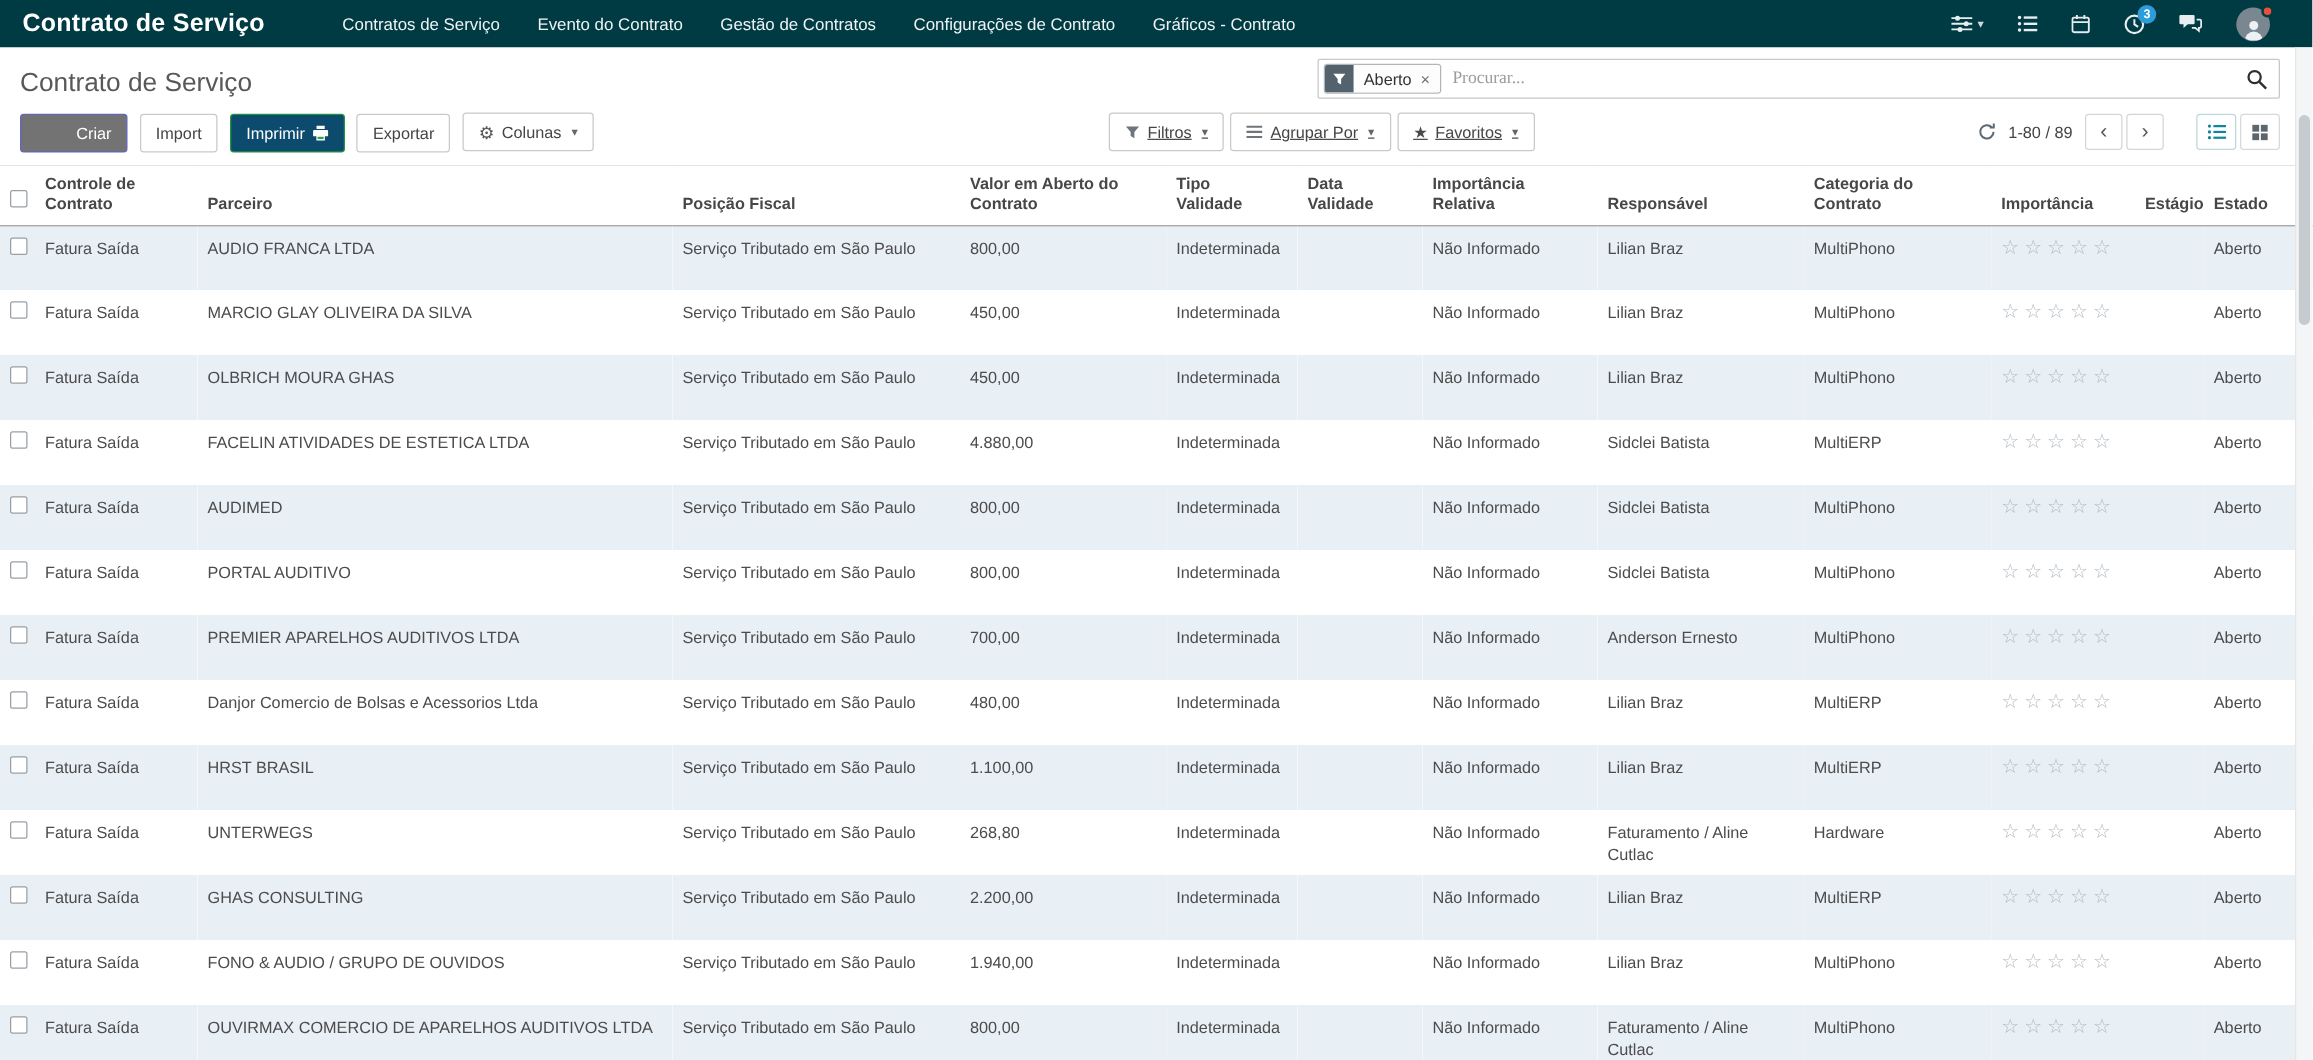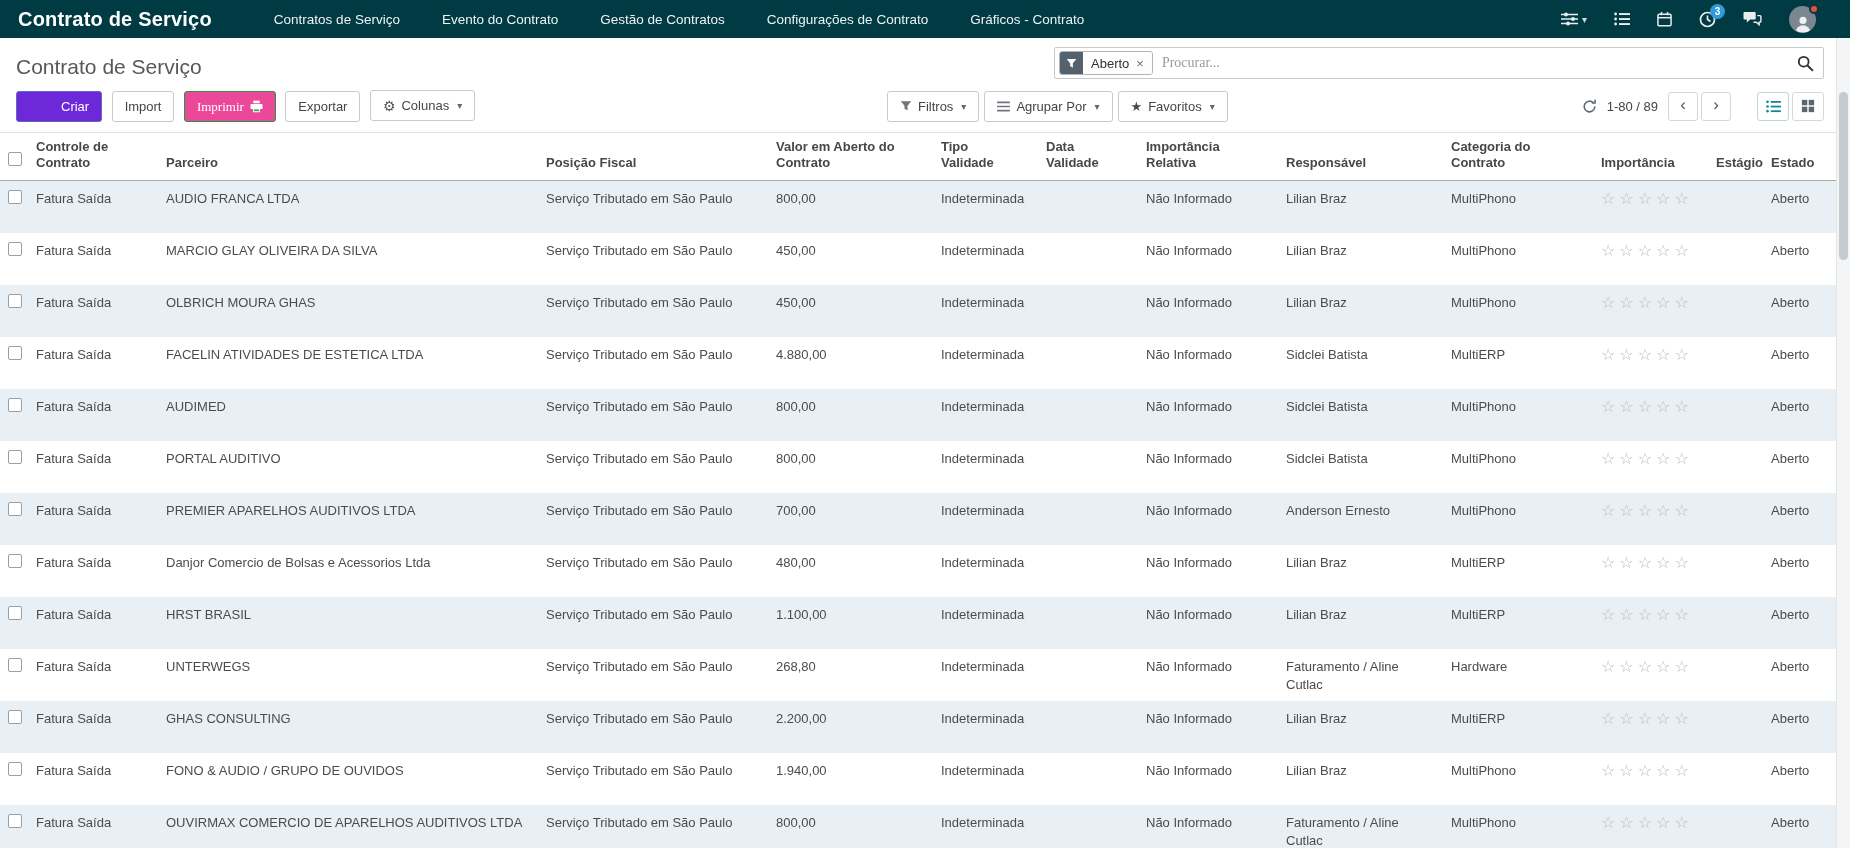--- a/index.html
+++ b/index.html
@@ -2,21 +2,21 @@
 <html><head>
 <meta charset="utf-8">
 <style>
   * { margin:0; padding:0; box-sizing:border-box; }
   html,body { width:1850px; height:848px; overflow:hidden; }
   body { font-family:"Liberation Sans", sans-serif; background:#fff; color:#4c4c4c; position:relative; }
 
   
   .topnav { height:38px; background:#003a43; display:flex; align-items:center; padding:0 18px; color:#fff; }
   .brand { font-size:20px; font-weight:bold; letter-spacing:.2px; margin-right:62px; white-space:nowrap; cursor:pointer; }
-  .nav-items { display:flex; gap:42px; font-size:13.5px;text-align:center; }
+  .nav-items { display:flex; gap:30px; font-size:13.5px;text-align:center; }
   .nav-item { color:#eef3f4; cursor:pointer; white-space:nowrap; }
   .nav-right { margin-left:auto; display:flex; align-items:center; gap:27px; padding-right:16px; }
   .nav-icon { position:relative; color:#e8eef0; display:flex; align-items:center; cursor:pointer; }
   .nav-icon .caret { font-size:10px; margin-left:4px; color:#cfd8da; }
   .badge-blue { position:absolute; top:-7px; right:-9px; background:#2d9cdb; color:#fff; font-size:10px; line-height:15px;
                 min-width:15px; height:15px; border-radius:8px; text-align:center; padding:0 3px; font-weight:bold; }
   .badge-red { position:absolute; top:-2px; right:-3px; width:10px; height:10px; background:#e8503a; border-radius:50%; border:2px solid #003a43; }
   .avatar { position:relative; width:27px; height:27px; border-radius:50%; background:#7a8790; display:flex; align-items:flex-end; justify-content:center; overflow:visible; cursor:pointer; }
   .avatar svg { border-radius:50%; }
 
@@ -29,27 +29,27 @@
   .facet-icon { background:#53626c; color:#fff; display:flex; align-items:center; padding:0 6px; }
   .facet-body { background:#fdfdfd; display:flex; align-items:center; gap:7px; padding:0 8px; font-size:13px; color:#333; }
   .facet-x { color:#707070; font-size:13px; line-height:1; cursor:pointer; }
   .search-placeholder { flex:1; color:#9b9b9b; font-size:14px; cursor:text;font-family:Liberation Serif, serif; }
   .search-glass { color:#2f2f2f; display:flex; cursor:pointer; }
 
   .cp-buttons { display:flex; align-items:center; margin-top:11px; }
   .btn { font-size:13px; padding:6px 12px; border-radius:3px; border:1px solid #c9c9c9; background:#fff; color:#454545;
          display:inline-flex; align-items:center; gap:6px; cursor:pointer; white-space:nowrap; height:31px; font-family:inherit; }
   .left-group .btn + .btn { margin-left:5px; }
-  .btn-primary { background:#6d28d9; border-color:#6267bd; color:#fff;padding-left:44px; }
-  .btn-success { background:#ec4899; border-color:#23963e; color:#fff;font-family:Liberation Serif, serif; }
+  .btn-primary { background:#737373; border-color:#6267bd; color:#fff;padding-left:44px; }
+  .btn-success { background:#0c4a6e; border-color:#23963e; color:#fff; }
   .btn .gear { font-size:14px; line-height:1; color:#555; }
   .btn .caret { font-size:10px; color:#666; margin-left:2px; }
   .btn .b-ic { display:flex; color:#6f757a; }
   .btn-success .b-ic { color:#fff; }
-  .filter-group { margin-left:auto; display:flex; }
+  .filter-group { margin-left:auto; display:flex;text-decoration:underline; }
   .filter-group .btn { margin-left:5px; }
   .pager-group { margin-left:354px; display:flex; align-items:center; gap:10px; }
   .refresh { display:flex; color:#5b6b74; cursor:pointer; }
   .pager-text { font-size:13px; color:#444; cursor:pointer; white-space:nowrap; }
   .pg-pair { display:flex; gap:3px; }
   .pg-btn { width:30px; height:29px; border:1px solid #d5d5d5; border-radius:3px; background:#fff; color:#555;
             display:flex; align-items:center; justify-content:center; font-size:17px; line-height:1; cursor:pointer; padding-bottom:3px; }
   .view-switch { display:flex; gap:3px; margin-left:16px; }
   .vs-btn { width:32px; height:29px; border:1px solid #d8d8d8; border-radius:3px; background:#fff; display:flex; align-items:center; justify-content:center; cursor:pointer; color:#5d666c; }
   .vs-btn.active { color:#0f8798; border-color:#bfd7da; }

